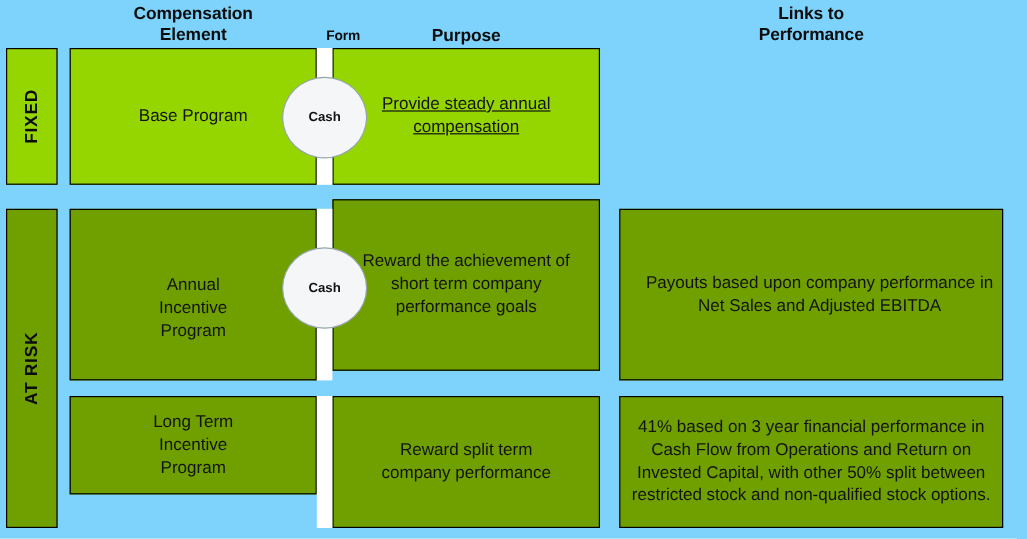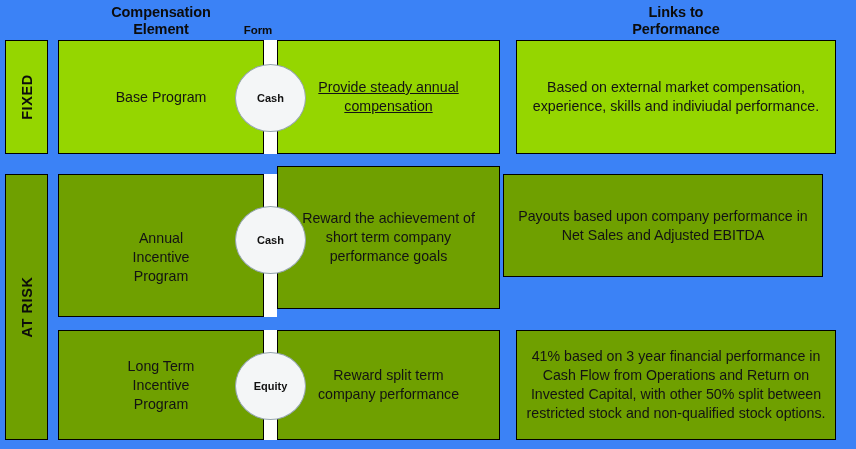--- a/index.html
+++ b/index.html
@@ -7,40 +7,40 @@
     padding: 0;
     background: #ffffff;
   }
   body {
     font-family: "Liberation Sans", sans-serif;
   }
   #canvas {
     position: relative;
     width: 856px;
     height: 449px;
-    background: #3b82f6;
+    background: #7dd3fc;
     overflow: hidden;
   }
 
   
   .col-header {
     position: absolute;
     font-weight: bold;
     color: #0c0c0c;
     text-align: center;
     line-height: 17px;
     font-size: 14.5px;
     letter-spacing: -0.1px;
   }
   .col-header.small {
     font-size: 11.5px;
     font-weight: bold;
   }
   #hdr-element  { left: 58px;  top: 4px;  width: 206px; }
-  #hdr-form     { left: 232px; top: 22px; width: 52px;  }
+  #hdr-form     { left: 260px; top: 22px; width: 52px;  }
   #hdr-purpose  { left: 277px; top: 22px; width: 223px; }
   #hdr-links    { left: 516px; top: 4px;  width: 320px; }
 
   
   .box {
     position: absolute;
     border: 1.4px solid #000000;
     box-sizing: border-box;
     display: flex;
     align-items: center;
@@ -99,61 +99,59 @@
   #box-element-1  { left: 58px;  top: 40px;  width: 206px; height: 114px; }
   #box-purpose-1  { left: 277px; top: 40px;  width: 223px; height: 114px; text-decoration: underline; }
   #box-links-1    { left: 516px; top: 40px;  width: 320px; height: 114px; }
   #ellipse-1      { left: 235px; top: 64px;  width: 69px;  height: 66px;  }
   #strip-1        { left: 264px; top: 40px;  width: 13px;  height: 114px; }
 
   
   #side-atrisk    { left: 5px;   top: 174px; width: 43px;  height: 266px; }
   #box-element-2  { left: 58px;  top: 174px; width: 206px; height: 143px; }
   #box-purpose-2  { left: 277px; top: 166px; width: 223px; height: 143px; }
-  #box-links-2    { left: 503px; top: 174px; width: 320px; height: 103px; }
+  #box-links-2    { left: 516px; top: 174px; width: 320px; height: 143px; justify-content: flex-end; }
   #ellipse-2      { left: 235px; top: 206px; width: 69px;  height: 66px;  }
   #strip-2        { left: 264px; top: 174px; width: 13px;  height: 143px; }
 
   
-  #box-element-3  { left: 58px;  top: 330px; width: 206px; height: 110px; }
+  #box-element-3  { left: 58px;  top: 330px; width: 206px; height: 82px; }
   #box-purpose-3  { left: 277px; top: 330px; width: 223px; height: 110px; }
   #box-links-3    { left: 516px; top: 330px; width: 320px; height: 110px; }
   #ellipse-3      { left: 235px; top: 352px; width: 69px;  height: 66px;  }
   #strip-3        { left: 264px; top: 330px; width: 13px;  height: 110px; }
 
   .box-text { padding: 0 7px; }
 </style>
 </head>
 <body>
 
 <div id="canvas">
 
   <div class="col-header" id="hdr-element">Compensation<br>Element</div>
   <div class="col-header small" id="hdr-form">Form</div>
+  <div class="col-header" id="hdr-purpose">Purpose</div>
   <div class="col-header" id="hdr-links">Links to<br>Performance</div>
 
   <div class="side-label green-light" id="side-fixed">
     <span>FIXED</span>
   </div>
   <div class="side-label green-dark" id="side-atrisk">
     <span>AT RISK</span>
   </div>
 
   <div class="box green-light" id="box-element-1">
     <div class="box-text">Base Program</div>
   </div>
   <div class="gap-strip" id="strip-1"></div>
   <div class="box green-light" id="box-purpose-1">
     <div class="box-text">Provide steady annual compensation</div>
   </div>
   <div class="form-ellipse" id="ellipse-1">
     <span>Cash</span>
-  </div>
-  <div class="box green-light" id="box-links-1">
-    <div class="box-text">Based on external market compensation, experience, skills and indiviudal performance.</div>
   </div>
 
   <div class="box green-dark" id="box-element-2">
     <div class="box-text" style="max-width:95px;margin-top:24px;">Annual Incentive Program</div>
   </div>
   <div class="gap-strip" id="strip-2"></div>
   <div class="box green-dark" id="box-purpose-2">
     <div class="box-text" style="max-width:175px;">Reward the achievement of short term company performance goals</div>
   </div>
   <div class="form-ellipse" id="ellipse-2">
@@ -163,20 +161,17 @@
     <div class="box-text" style="max-width:290px;">Payouts based upon company performance in Net Sales and Adjusted EBITDA</div>
   </div>
 
   <div class="box green-dark" id="box-element-3">
     <div class="box-text" style="max-width:95px;">Long Term Incentive Program</div>
   </div>
   <div class="gap-strip" id="strip-3"></div>
   <div class="box green-dark" id="box-purpose-3">
     <div class="box-text" style="max-width:160px;">Reward split term company performance</div>
   </div>
-  <div class="form-ellipse" id="ellipse-3">
-    <span>Equity</span>
-  </div>
   <div class="box green-dark" id="box-links-3">
     <div class="box-text" style="max-width:300px;">41% based on 3 year financial performance in Cash Flow from Operations and Return on Invested Capital, with other 50% split between restricted stock and non-qualified stock options.</div>
   </div>
 
 </div>
 
 </body></html>

